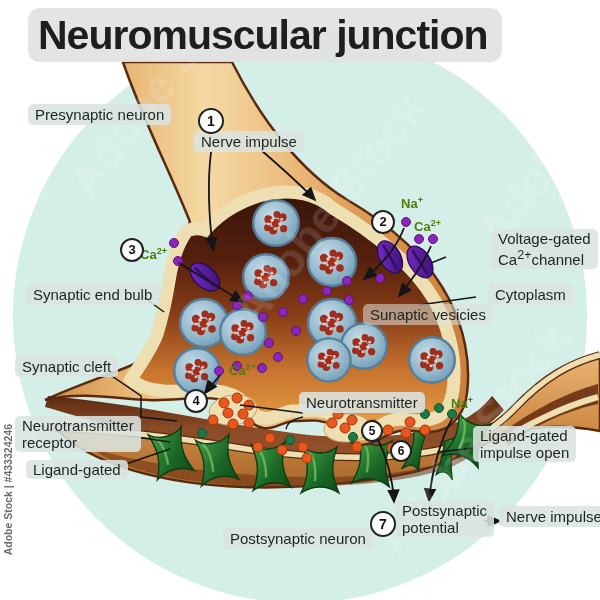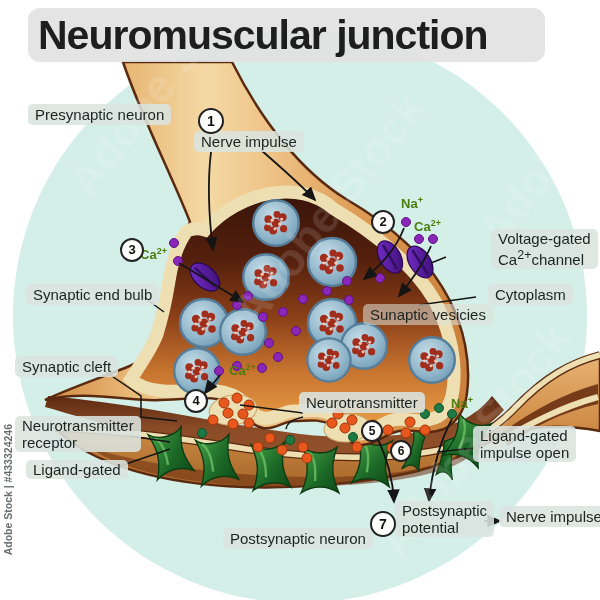--- a/index.html
+++ b/index.html
@@ -2,21 +2,21 @@
 <html><head>
 <meta charset="utf-8">
 <style>
   html,body{margin:0;padding:0;background:#fff;}
   #stage{position:relative;width:600px;height:600px;overflow:hidden;background:#fff;
          font-family:"Liberation Sans",sans-serif;}
   #art{position:absolute;left:0;top:0;}
   .lbl{position:absolute;background:rgba(219,228,223,.88);border-radius:5px;padding:1px 7px;
        font:500 15px/19px "Liberation Sans",sans-serif;color:#1b2422;white-space:nowrap;z-index:5;}
   .lbl .l{display:block;line-height:17px;}
-  .title{position:absolute;left:28px;top:8px;width:517px;height:54px;background:rgba(226,226,226,.93);
+  .title{position:absolute;left:28px;top:8px;width:474px;height:54px;background:rgba(226,226,226,.93);
          border-radius:12px;z-index:4;font:700 41px/54px "Liberation Sans",sans-serif;color:#1e1e1e;
          padding-left:10px;letter-spacing:-1px;box-sizing:border-box;}
   .ion{position:absolute;font:700 13px "Liberation Sans",sans-serif;color:#4d7c0f;z-index:5;white-space:nowrap;}
   .ion sup{font-size:9px;}
   .step{position:absolute;width:20px;height:20px;border:2px solid #222;border-radius:50%;
         background:#fdfdfc;font:700 13px/20px "Liberation Sans",sans-serif;text-align:center;
         color:#111;z-index:6;box-sizing:content-box;}
   .step.big{width:22px;height:22px;line-height:22px;font-size:14px;}
   .wm-side{position:absolute;left:2px;top:424px;z-index:7;writing-mode:vertical-rl;
            transform:rotate(180deg);font:600 10.5px "Liberation Sans",sans-serif;color:#4d5254;opacity:.85;}

